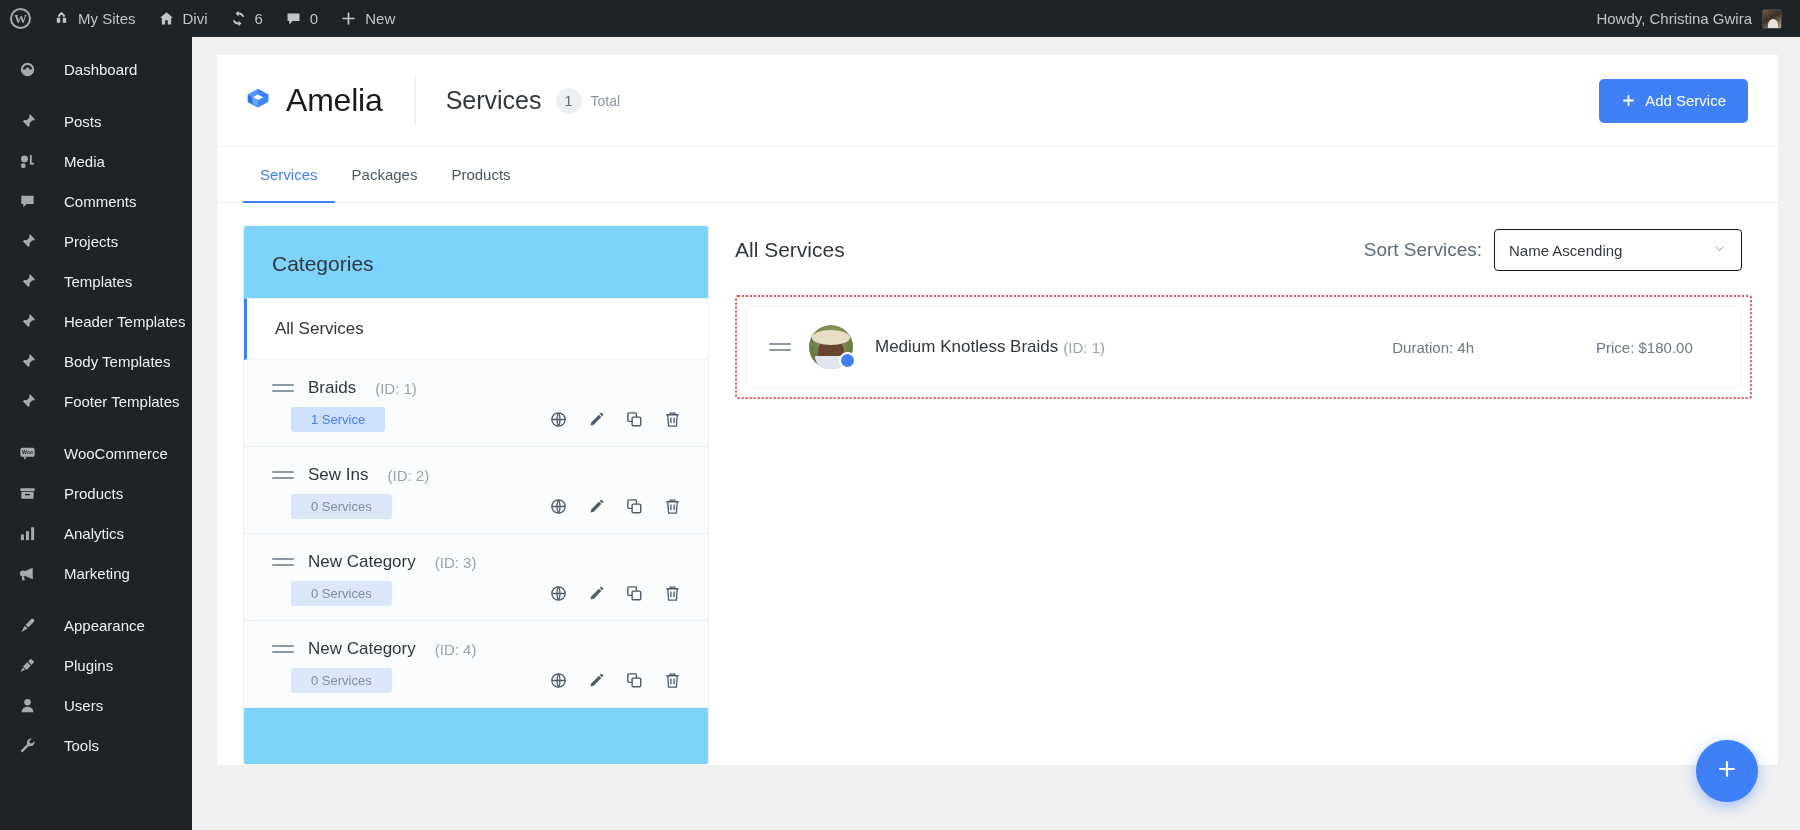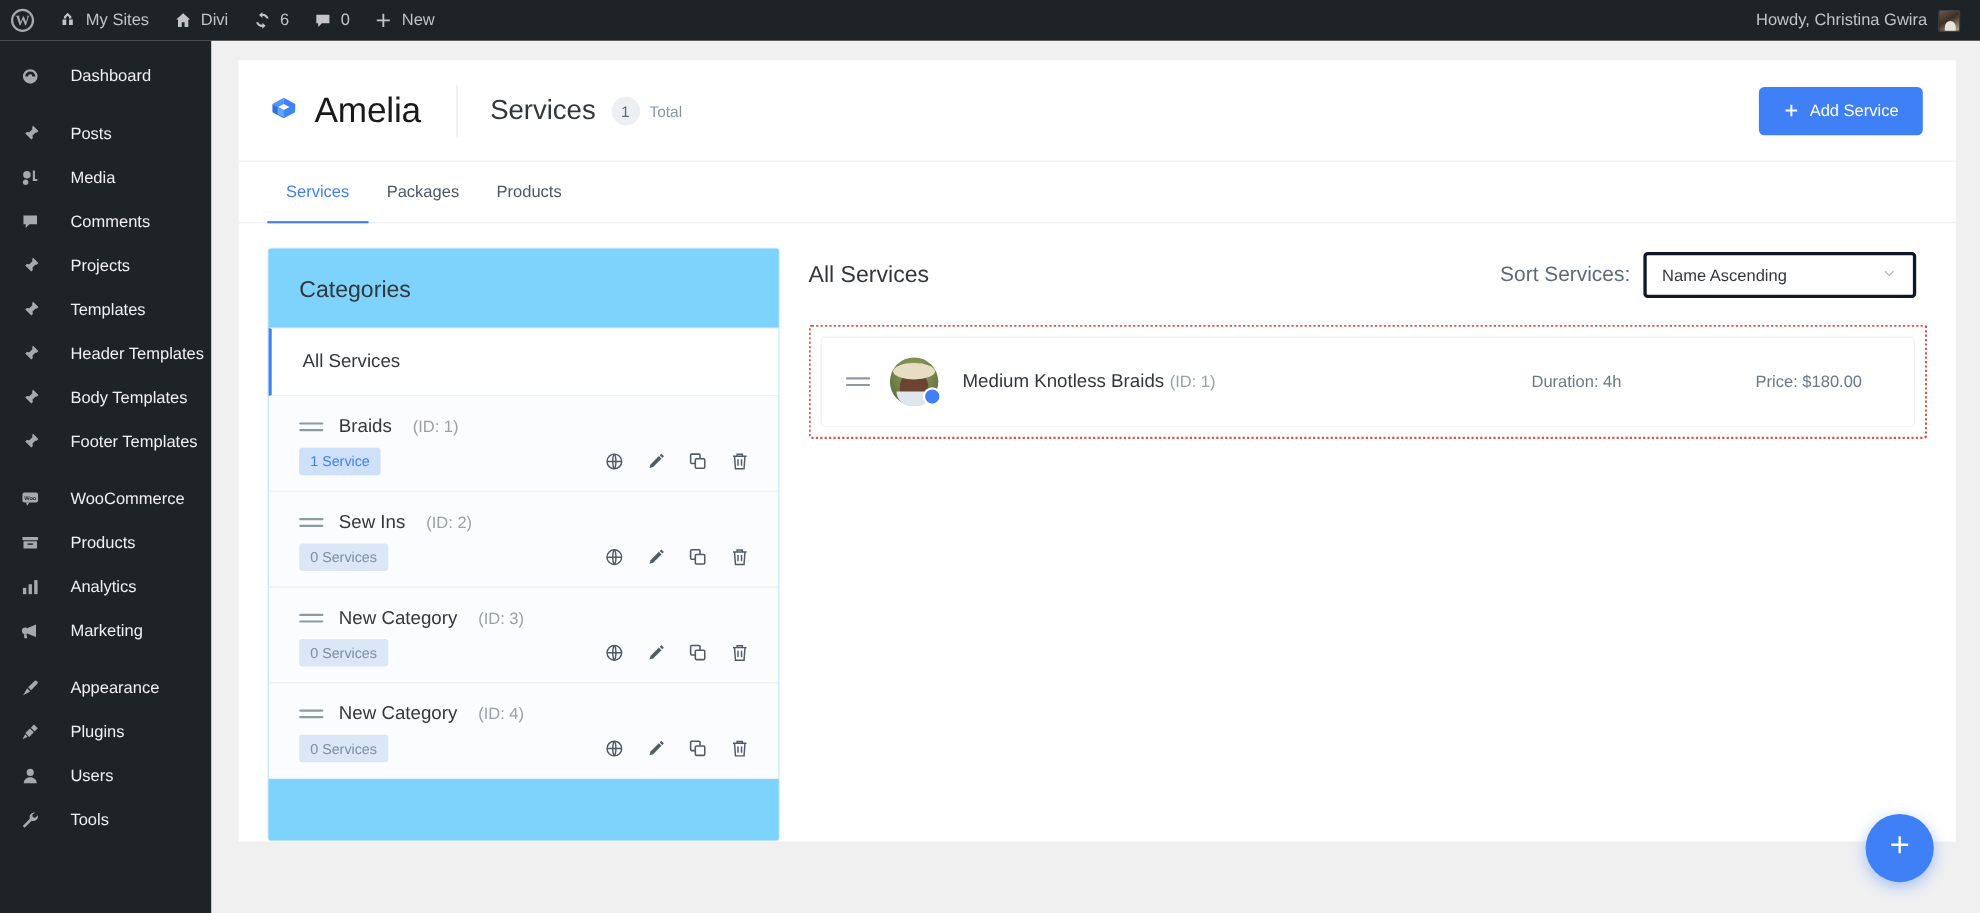--- a/index.html
+++ b/index.html
@@ -142,36 +142,36 @@
     background: #fbfcfd;
   }
   .cat-row-top { display: flex; align-items: center; gap: 14px; }
   .drag-ico { display: flex; flex-direction: column; gap: 4px; width: 22px; cursor: grab; }
   .drag-ico span { display: block; height: 2px; background: #8e99a6; border-radius: 1px; }
   .cat-name { font-size: 17px; color: #32373c; }
   .cat-id { font-size: 15px; color: #99a2ac; margin-left: 5px; }
   .cat-row-bot { display: flex; align-items: center; margin-top: 9px; padding-left: 0; }
   .badge {
     display: inline-flex; align-items: center; justify-content: center;
-    height: 25px; padding: 0 10px; border-radius: 3px;
-    background: #cfe0fb; color: #3f80f7; font-size: 13px;
+    height: 25px; padding: 0 20px; border-radius: 3px;
+    background: #cfe0fb; color: #3f80f7; font-size: 13px; margin-left: 19px;
   }
   .badge.zero { background: #dbe6f6; color: #7d8ea3; }
   .cat-actions { margin-left: auto; display: flex; align-items: center; gap: 19px; }
   .act { cursor: pointer; color: #4f5b69; display: flex; }
 
   
   .svc-panel { flex: 1; min-width: 0; }
   .svc-head { display: flex; align-items: center; padding: 4px 10px 0 0; }
   .svc-title { font-size: 21px; color: #32373c; }
   .svc-flex { flex: 1; }
   .sort-label { font-size: 19px; color: #5c6a79; margin-right: 12px; }
   .sort-select {
     width: 248px; height: 42px;
-    border: 3px solid #0f172a; border-radius: 4px;
+    border: 1px solid #0f172a; border-radius: 4px;
     background: #fff; display: flex; align-items: center;
     padding: 0 14px; font-size: 15px; color: #32373c; cursor: pointer;
   }
   .sort-caret { margin-left: auto; color: #b6bec8; }
 
   .svc-hl {
     margin-top: 24px;
     border: 2px dotted #e0544a;
     border-radius: 3px;
     padding: 9px;

